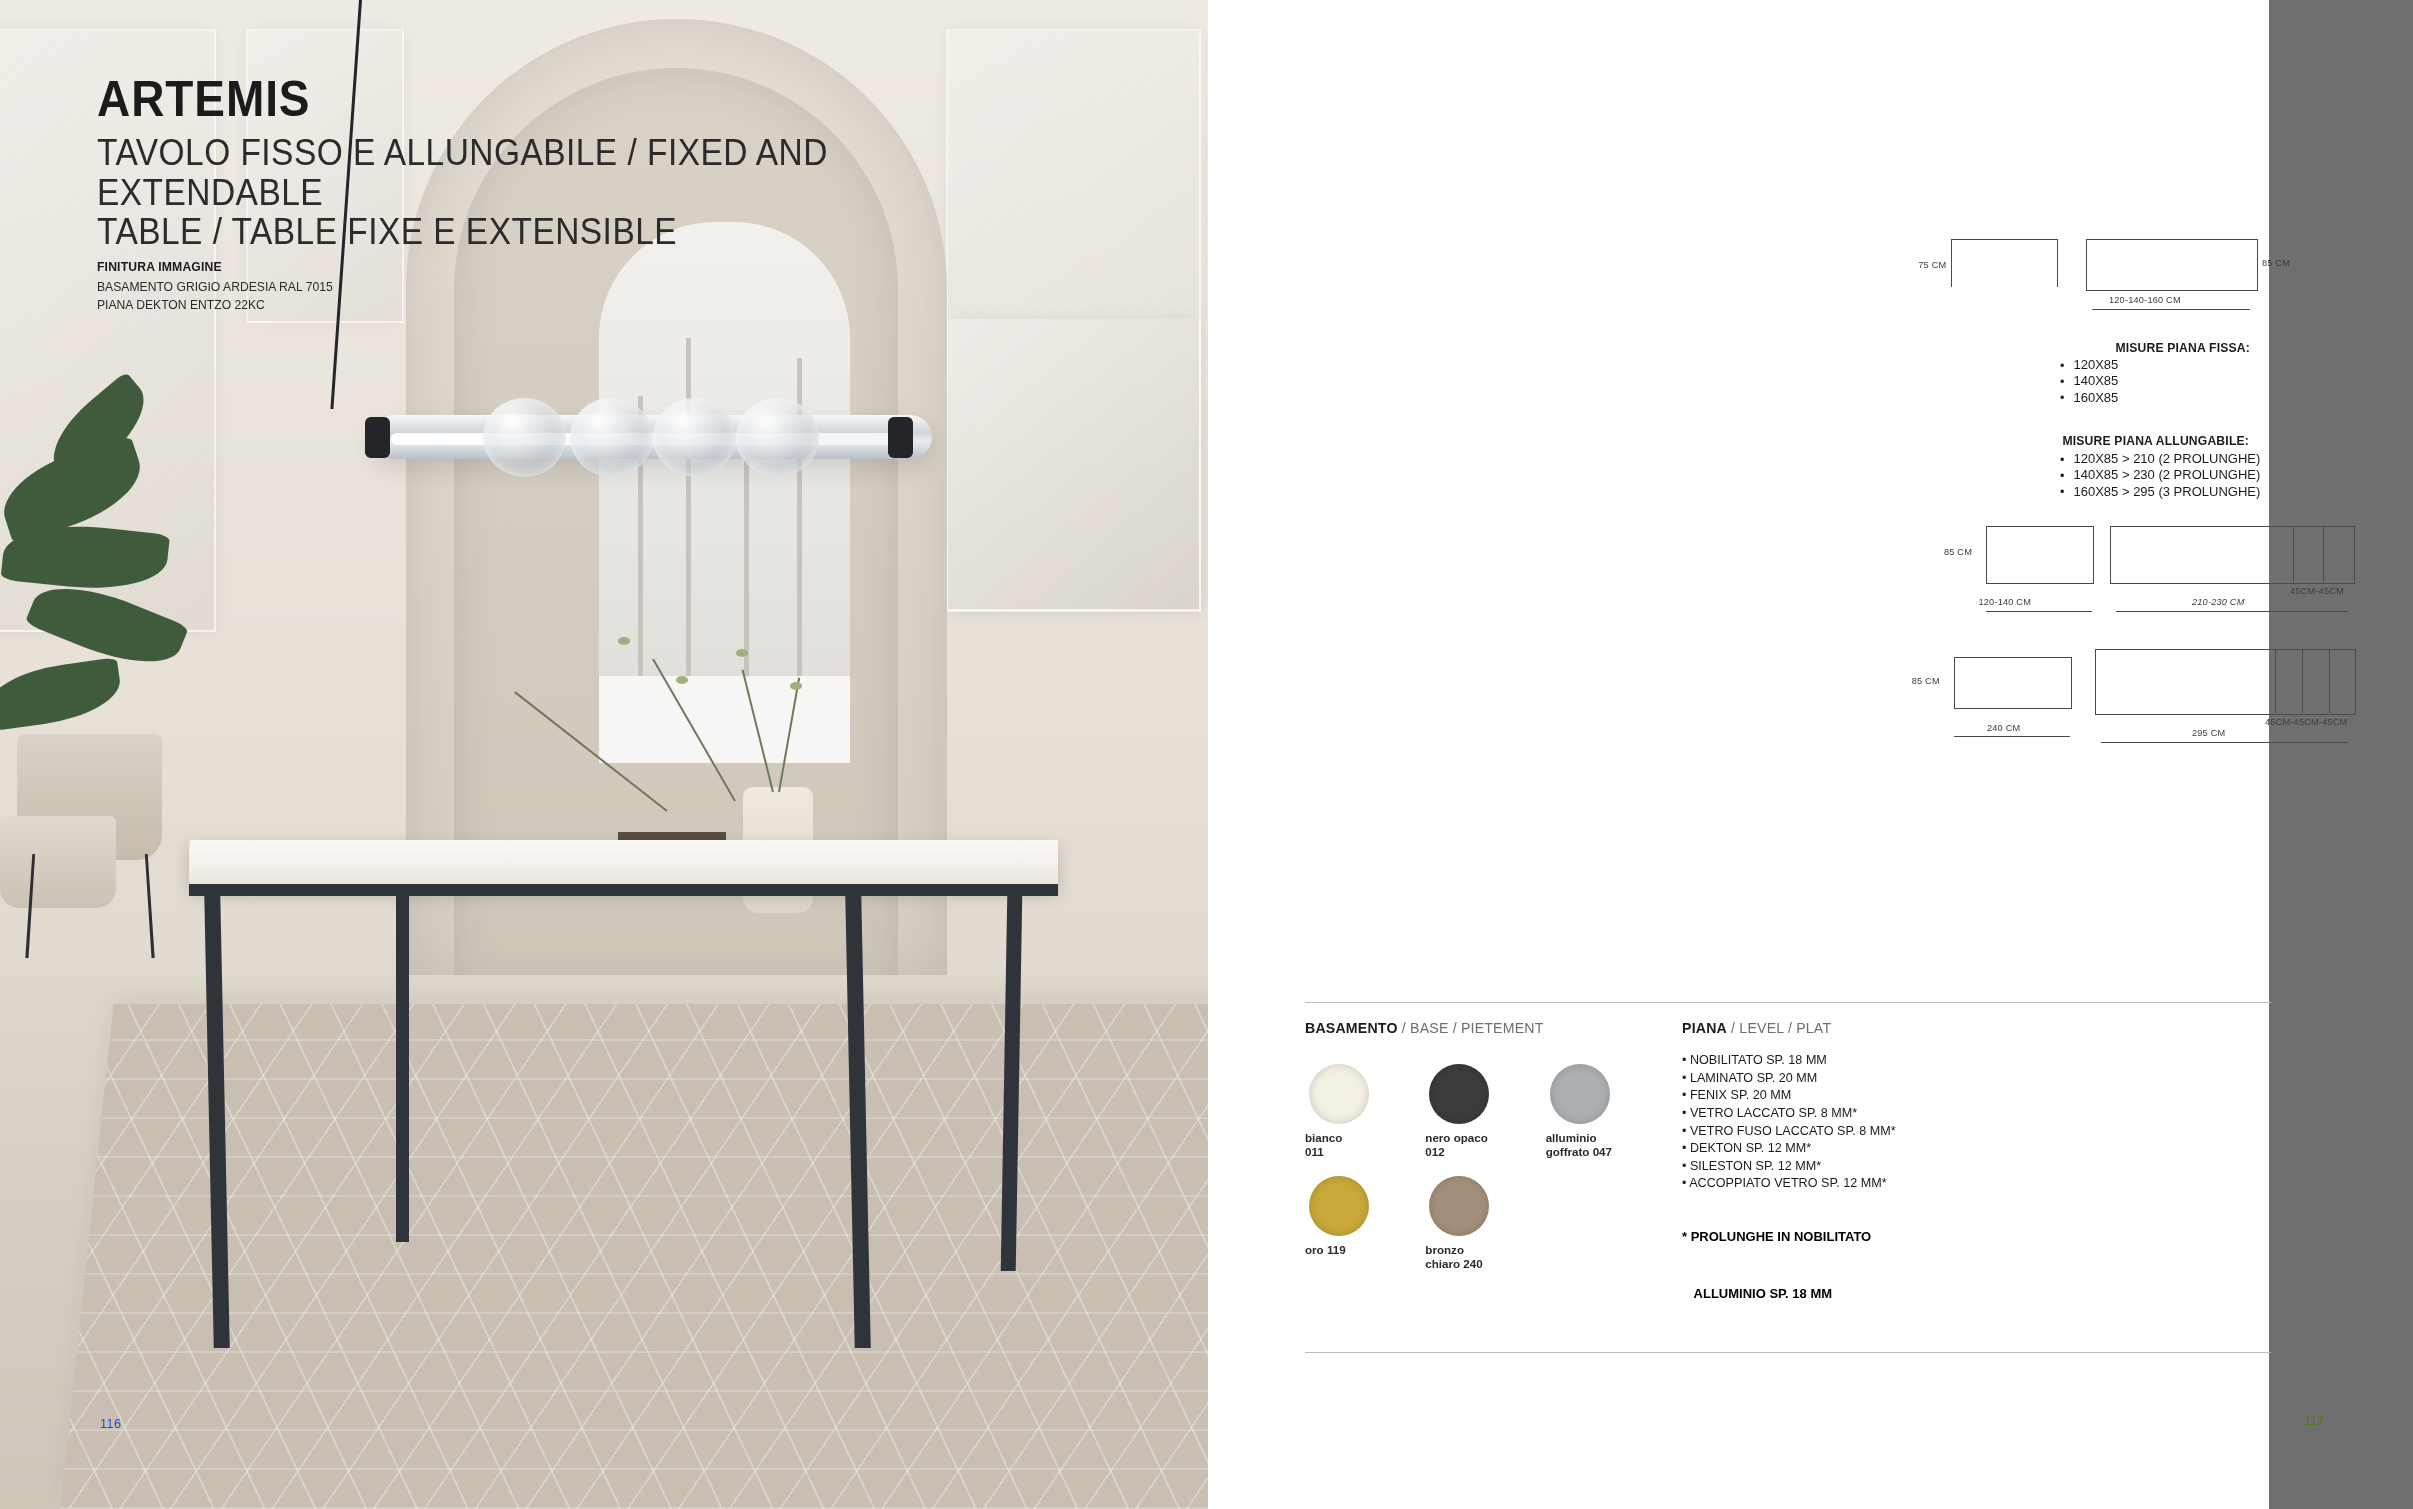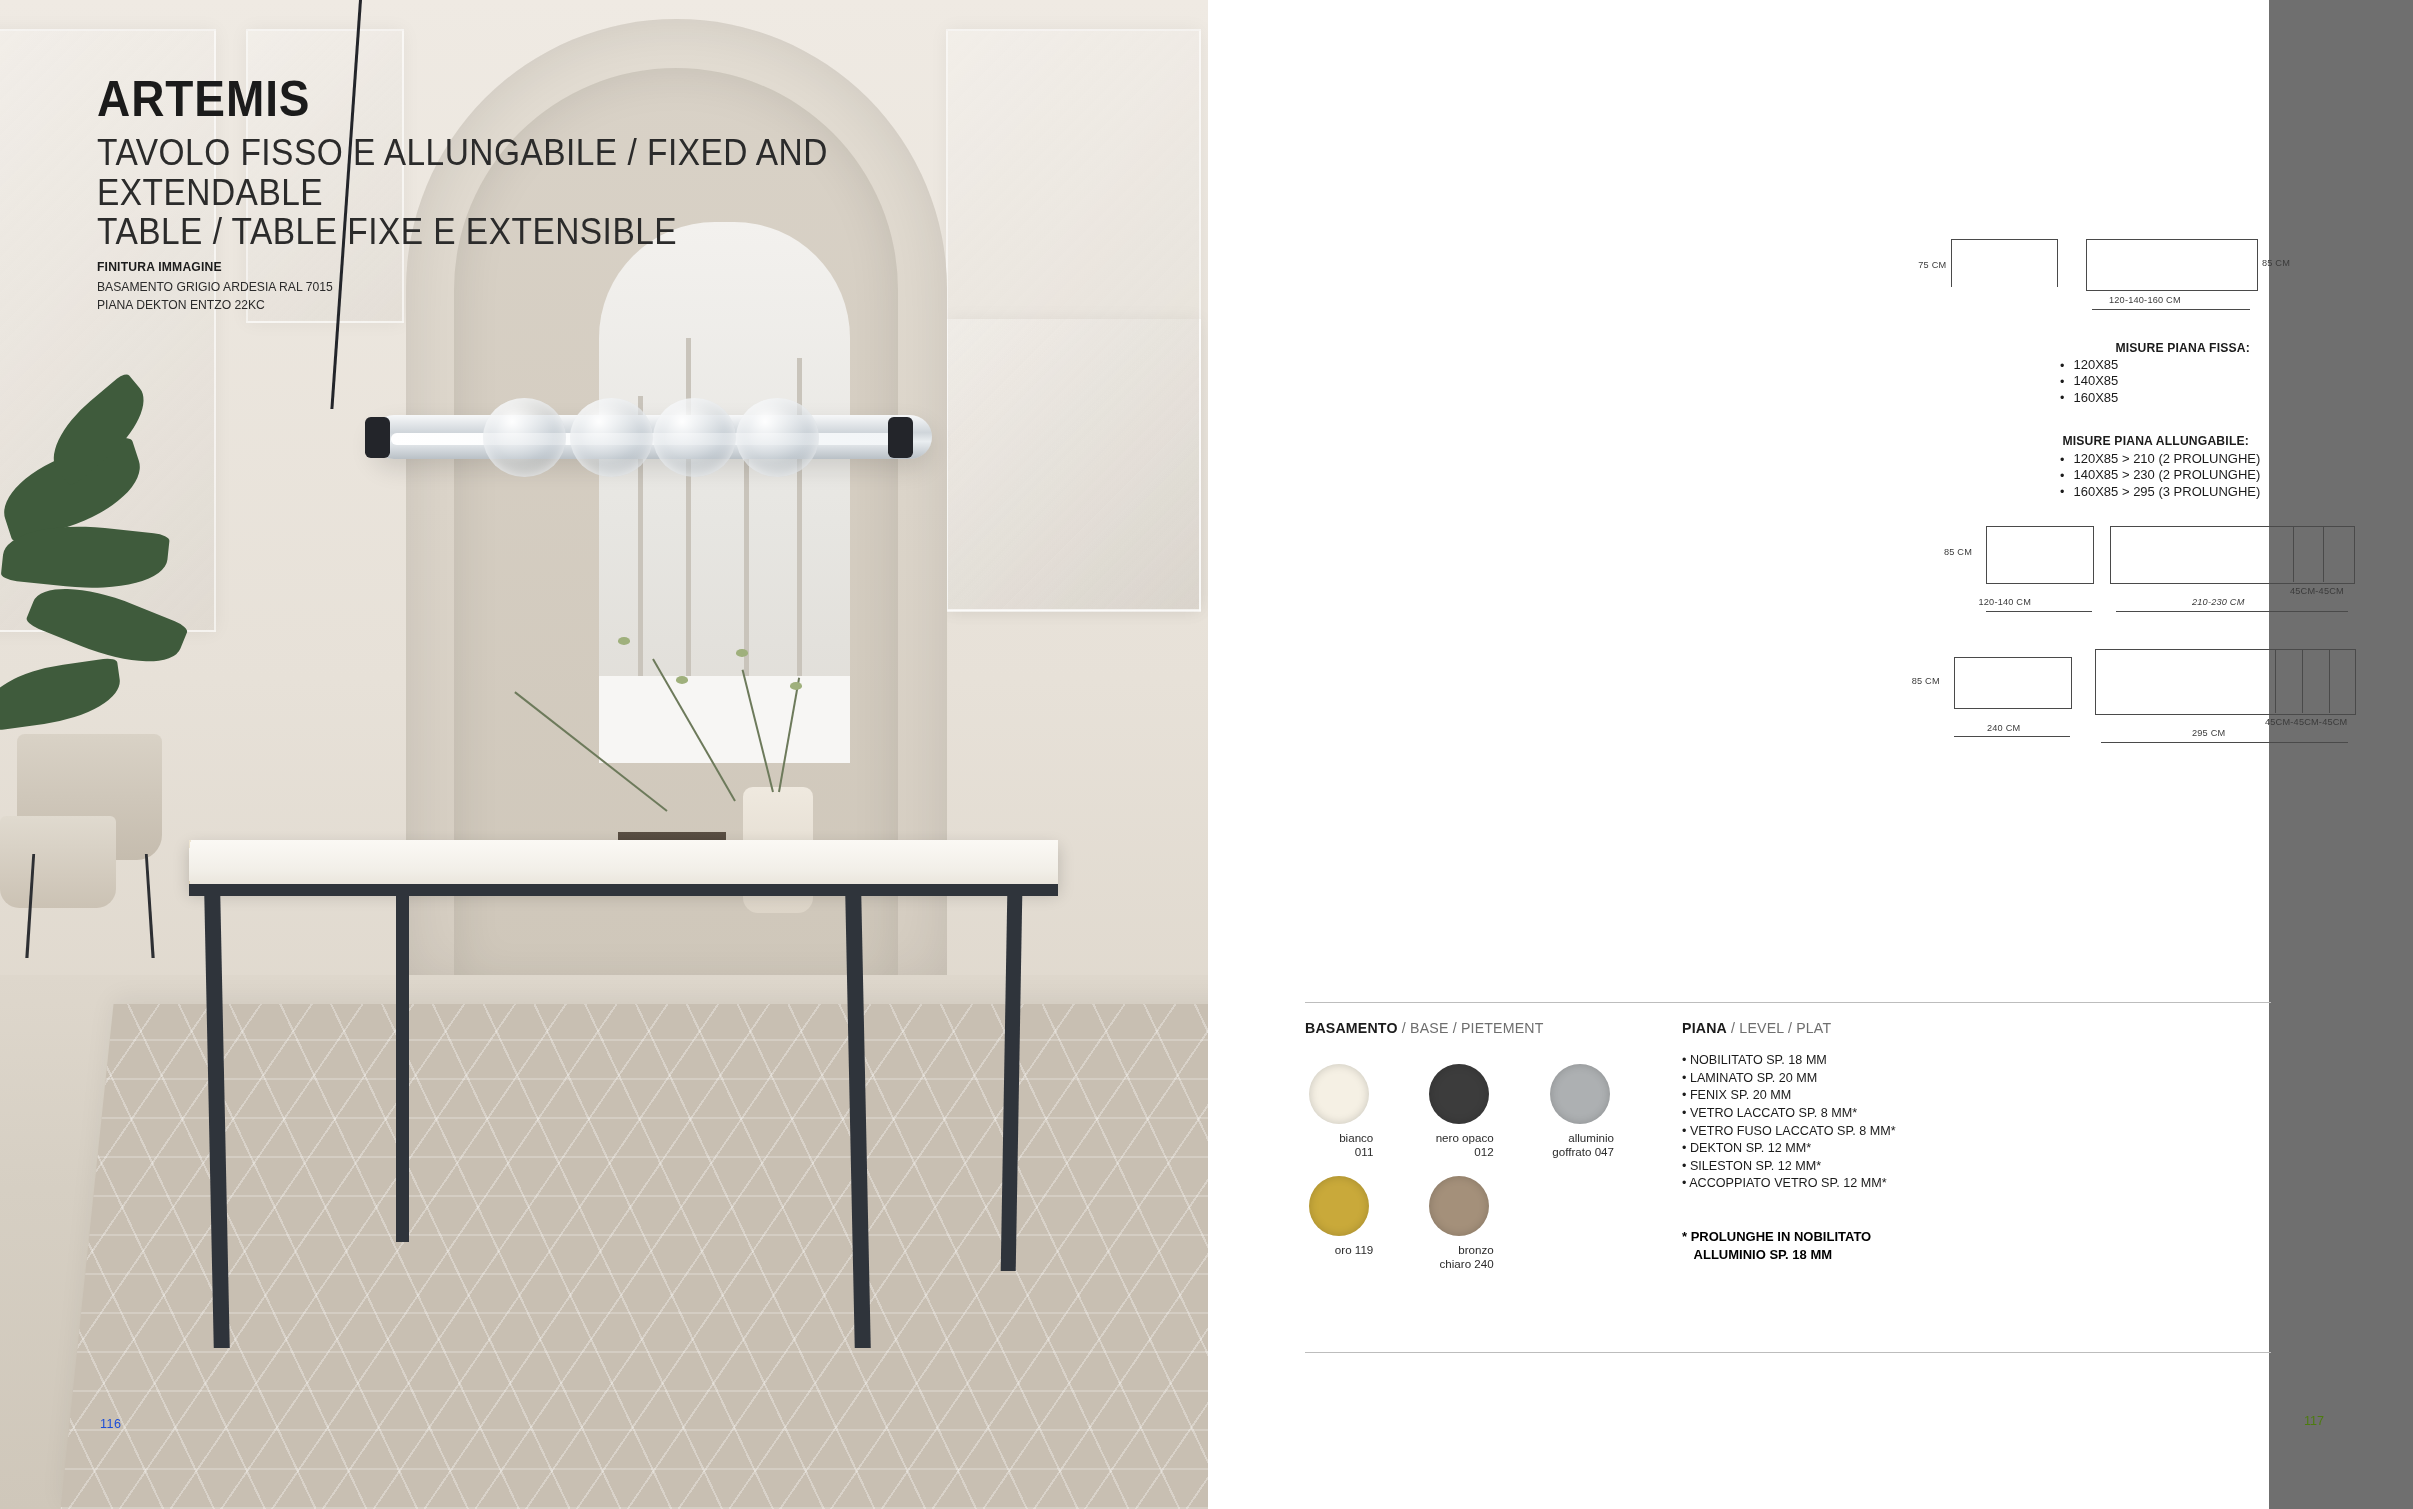--- a/index.html
+++ b/index.html
@@ -172,21 +172,21 @@
 
   .sec-head {
     position:absolute; font-size:15.4px; letter-spacing:0.2px;
     transform:scaleX(.92); transform-origin:left center; color:#1b1b1b;
   }
   .sec-head b { font-weight:700; }
   .sec-head span { color:#6e6e6e; }
 
   .swatches { position:absolute; left:1305px; top:1064px; width:309px; }
   .sw-row { display:flex; gap:52px; margin-bottom:17.4px; }
-  .sw-cell { width:75px; text-align:right; }
+  .sw-cell { width:75px; text-align:left;font-weight:bold; }
   .sw-dot { width:60px; height:60px; border-radius:50%; margin:0 auto 6.8px; box-shadow:inset 0 0 9.7px rgba(0,0,0,.18); }
   .sw-label { font-size:11.6px; line-height:1.22; color:#2b2b2b; }
 
   .piana-list { position:absolute; left:1682px; top:1052px; font-size:12.6px; line-height:1.40; color:#1b1b1b; }
   .piana-note { position:absolute; left:1682px; top:1228px; font-size:13px; font-weight:700; line-height:1.35; color:#000000; }
 </style>
 </head>
 <body>
 
 <div class="page">
@@ -398,17 +398,17 @@
     <div>• <span>FENIX SP. 20 MM</span></div>
     <div>• <span>VETRO LACCATO SP. 8 MM*</span></div>
     <div>• <span>VETRO FUSO LACCATO SP. 8 MM*</span></div>
     <div>• <span>DEKTON SP. 12 MM*</span></div>
     <div>• <span>SILESTON SP. 12 MM*</span></div>
     <div>• <span>ACCOPPIATO VETRO SP. 12 MM*</span></div>
   </div>
 
   <div class="piana-note">
     <div>* PROLUNGHE IN NOBILITATO</div>
-    <div style="padding-left:11.6px;">ALLUMINIO SP. 18 MM</div>
+    <div style="padding-left:11.6px;margin-top:39px;">ALLUMINIO SP. 18 MM</div>
   </div>
 
 </div>
 
 
 </body></html>

